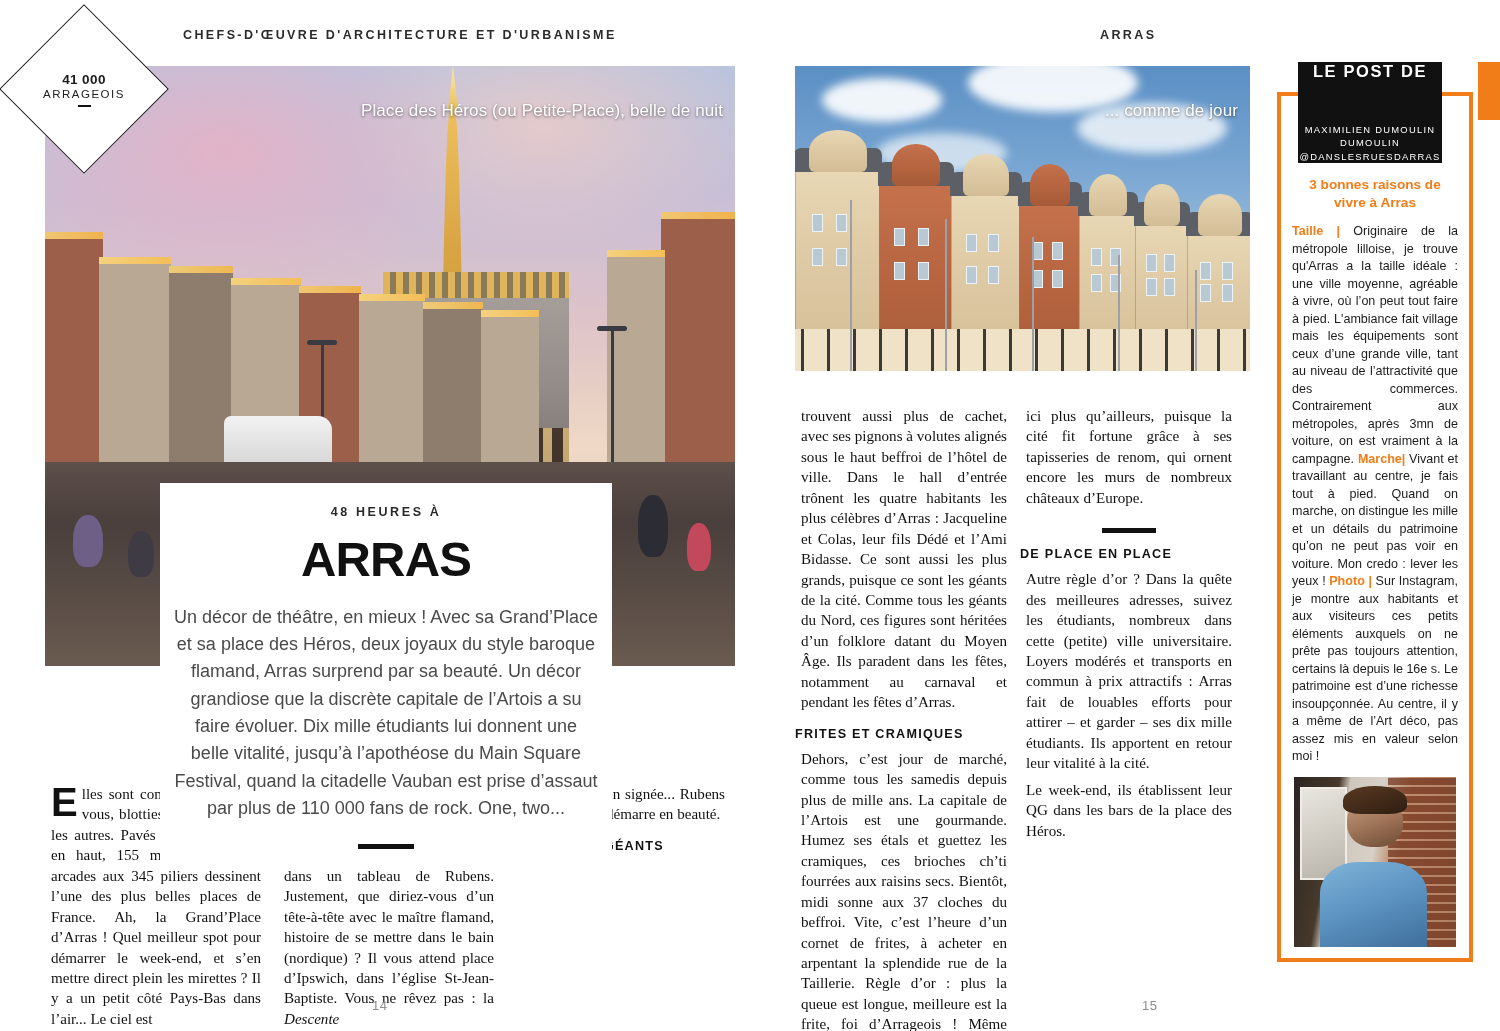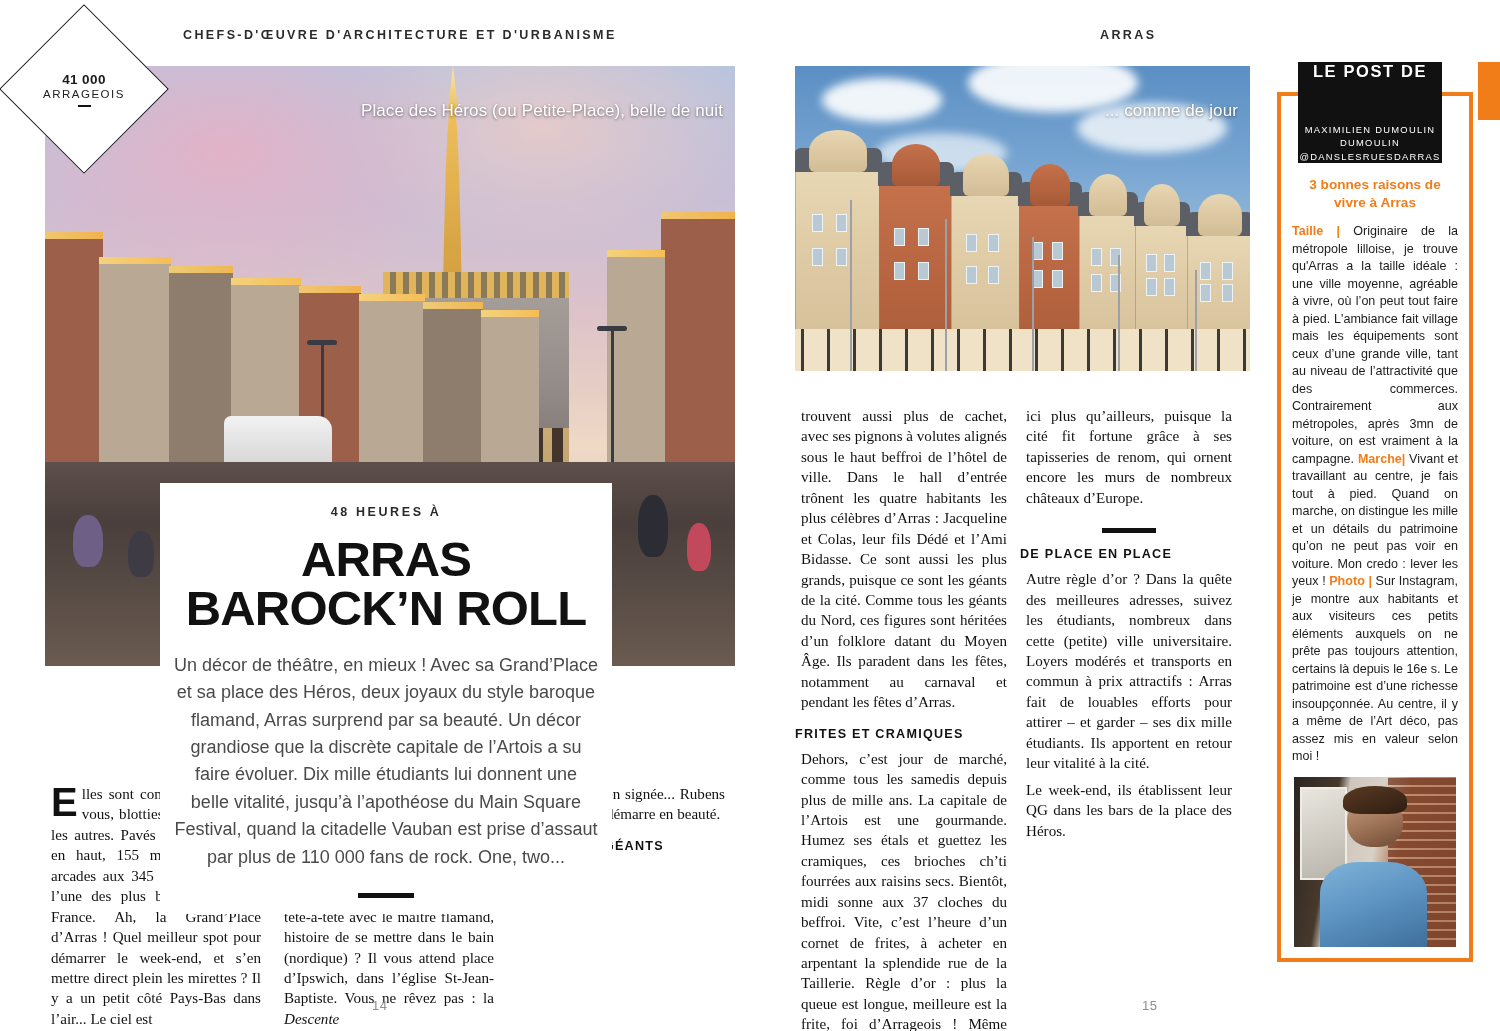--- a/index.html
+++ b/index.html
@@ -190,21 +190,20 @@
     <div class="badge-num">41 000</div>
     <div class="badge-lbl">ARRAGEOIS</div>
     <div class="badge-rule"></div>
   </div>
 </div>
 
 <div class="titleblock">
   <div class="kicker">48 HEURES À</div>
   <div class="bigtitle">
     <span>ARRAS</span>
-    <span>BAROCK’N ROLL</span>
   </div>
   <div class="standfirst">Un décor de théâtre, en mieux ! Avec sa Grand’Place et sa place des Héros, deux joyaux du style baroque flamand, Arras surprend par sa beauté. Un décor grandiose que la discrète capitale de l’Artois a su faire évoluer. Dix mille étudiants lui donnent une belle vitalité, jusqu’à l’apothéose du Main Square Festival, quand la citadelle Vauban est prise d’assaut par plus de 110 000 fans de rock. One, two...</div>
   <div class="rule-blk"></div>
 </div>
 
 <div class="col" id="col1">
   <p><span class="dropcap">E</span><span>lles sont comme au garde-à-vous, blotties les unes contre les autres. Pavés en bas, pignons en haut, 155 maisons et leurs arcades aux 345 piliers dessinent l’une des plus belles places de France. Ah, la Grand’Place d’Arras ! Quel meilleur spot pour démarrer le week-end, et s’en mettre direct plein les mirettes ? Il y a un petit côté Pays-Bas dans l’air... Le ciel est</span></p>
 </div>
 
 <div class="col" id="col2">

